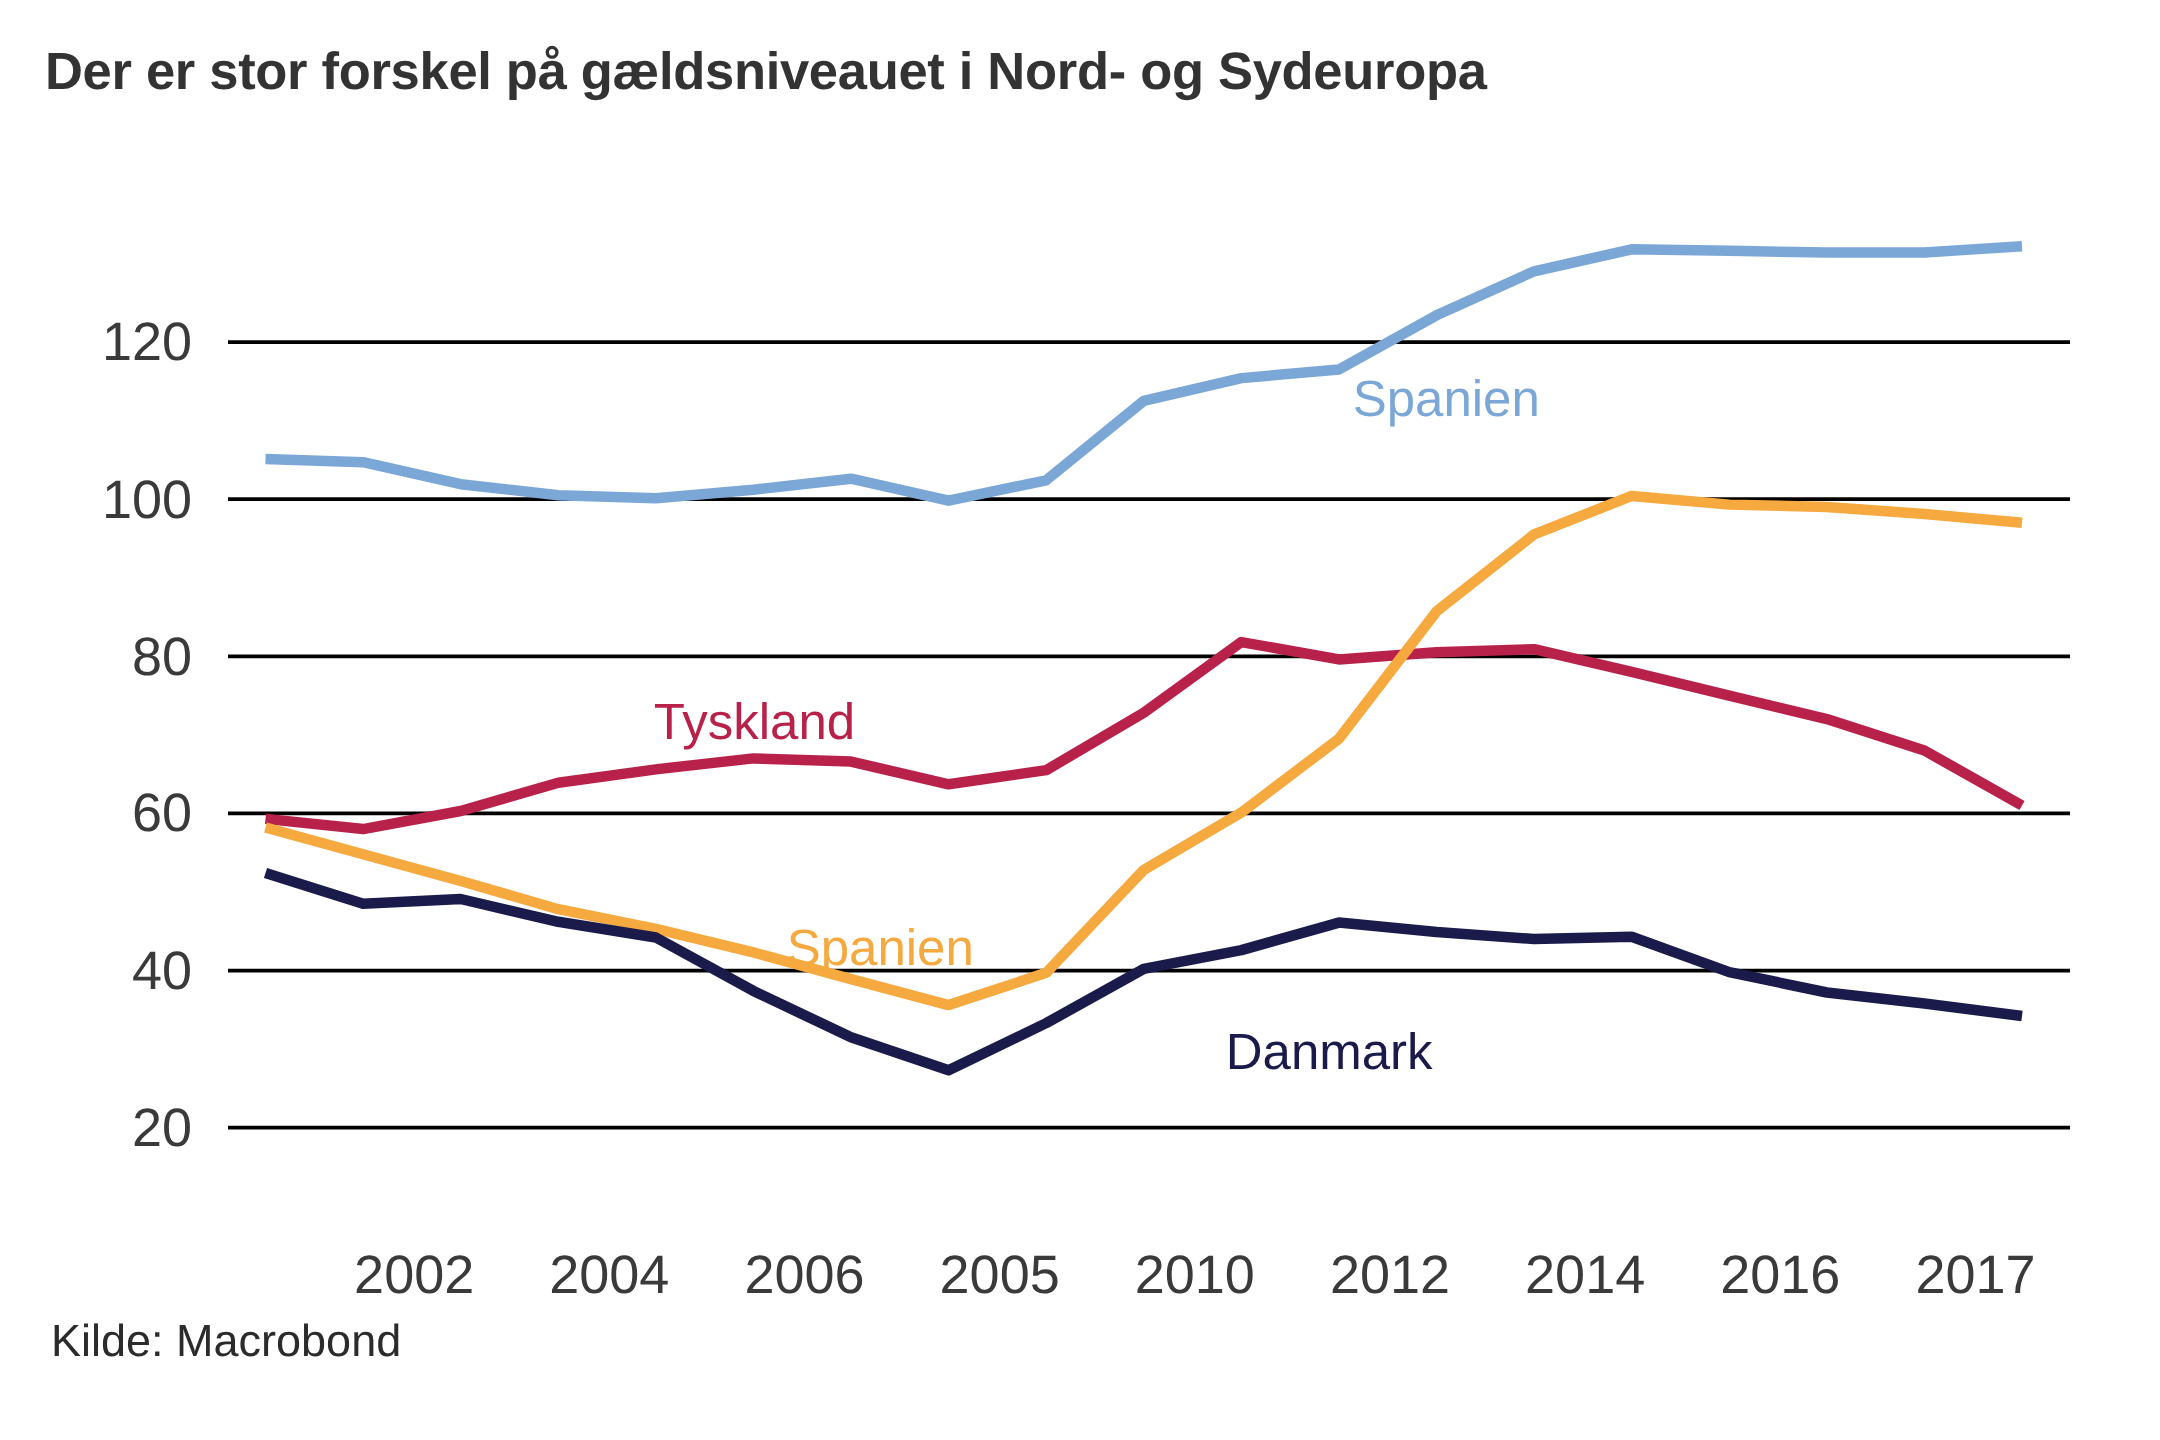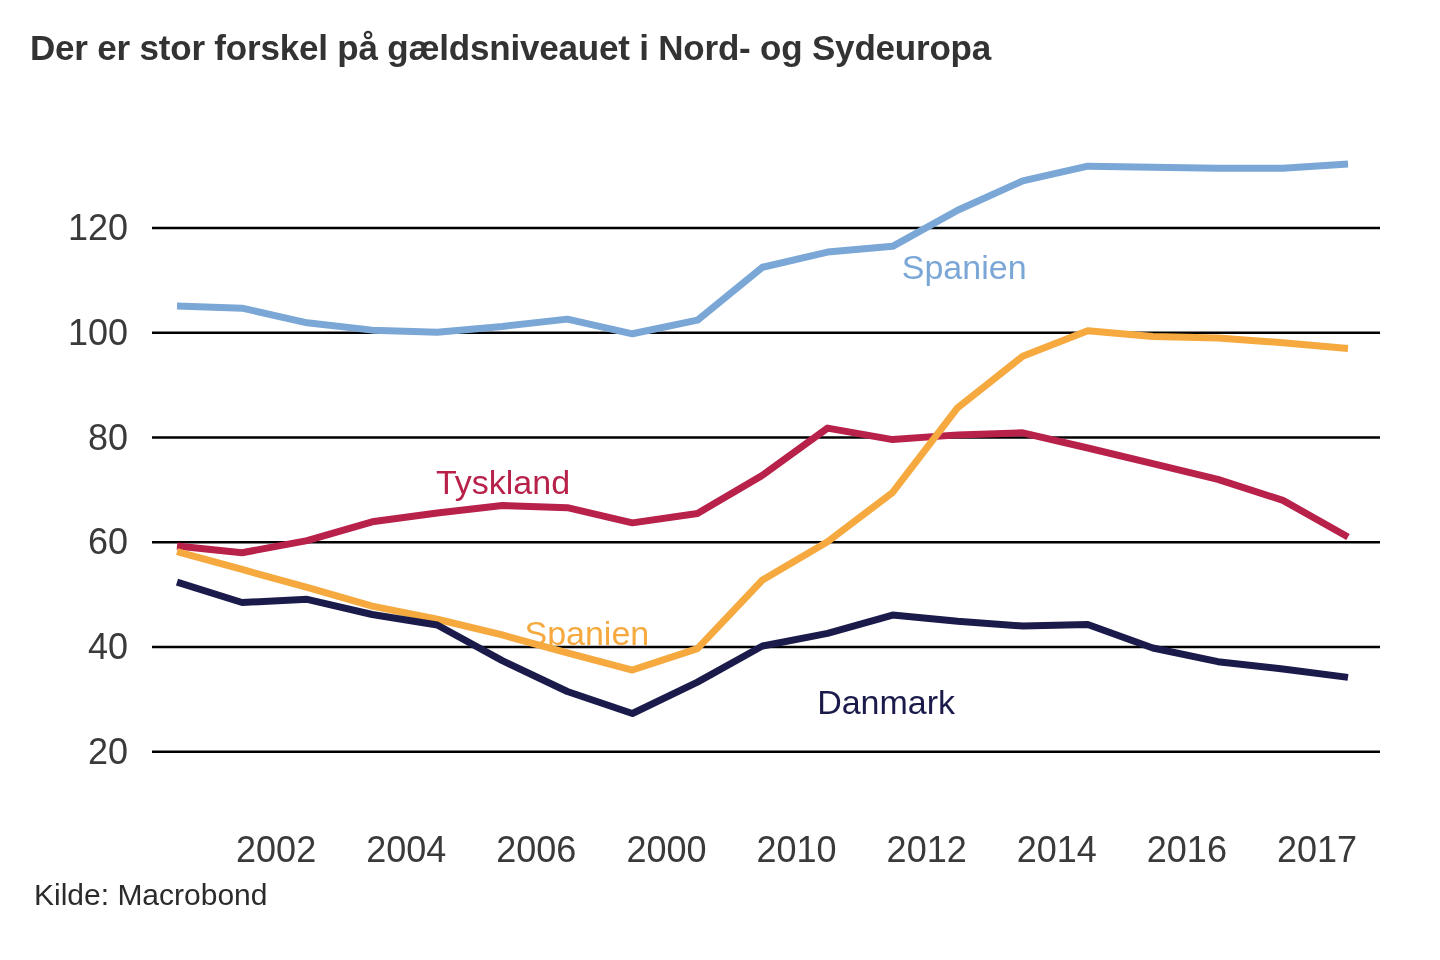--- a/index.html
+++ b/index.html
@@ -108,21 +108,21 @@
       <div class="ytick-label" style="left: 18px; top: 647px;">40</div>
       <div class="ytick-label" style="left: 18px; top: 542.25px;">60</div>
       <div class="ytick-label" style="left: 18px; top: 437.5px;">80</div>
       <div class="ytick-label" style="left: 18px; top: 332.75px;">100</div>
       <div class="ytick-label" style="left: 18px; top: 228px;">120</div>
     </div>
   <div id="xtick-layer">
       <div class="xtick-label" style="left: 276.111px;">2002</div>
       <div class="xtick-label" style="left: 406.222px;">2004</div>
       <div class="xtick-label" style="left: 536.333px;">2006</div>
-      <div class="xtick-label" style="left: 666.444px;">2000</div>
+      <div class="xtick-label" style="left: 666.444px;">2005</div>
       <div class="xtick-label" style="left: 796.556px;">2010</div>
       <div class="xtick-label" style="left: 926.667px;">2012</div>
       <div class="xtick-label" style="left: 1056.78px;">2014</div>
       <div class="xtick-label" style="left: 1186.89px;">2016</div>
       <div class="xtick-label" style="left: 1317px;">2017</div>
     </div>
   <div id="series-label-layer">
       <div class="series-label" style="color: rgb(123, 167, 215); left: 964.172px; top: 267.281px;">Spanien</div>
       <div class="series-label" style="color: rgb(184, 33, 74); left: 503px; top: 482.019px;">Tyskland</div>
       <div class="series-label" style="color: rgb(245, 169, 63); left: 586.85px; top: 589.388px; margin-top: 44px;">Spanien</div>

